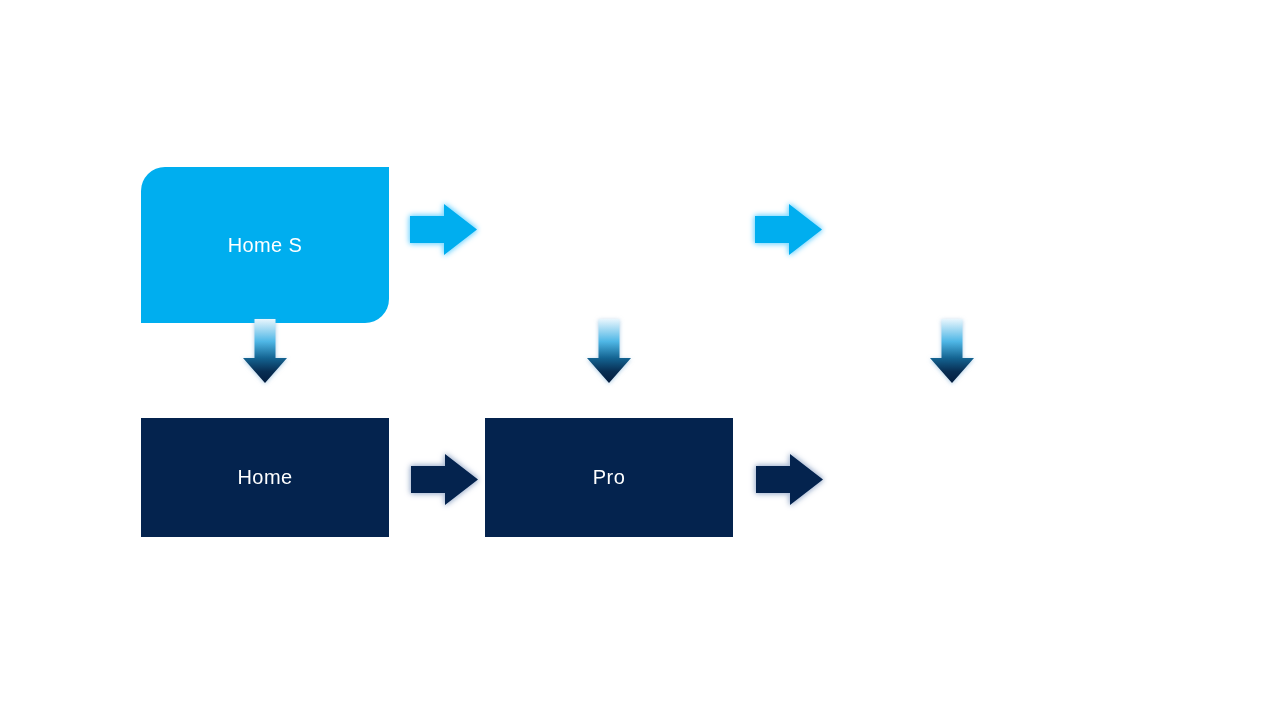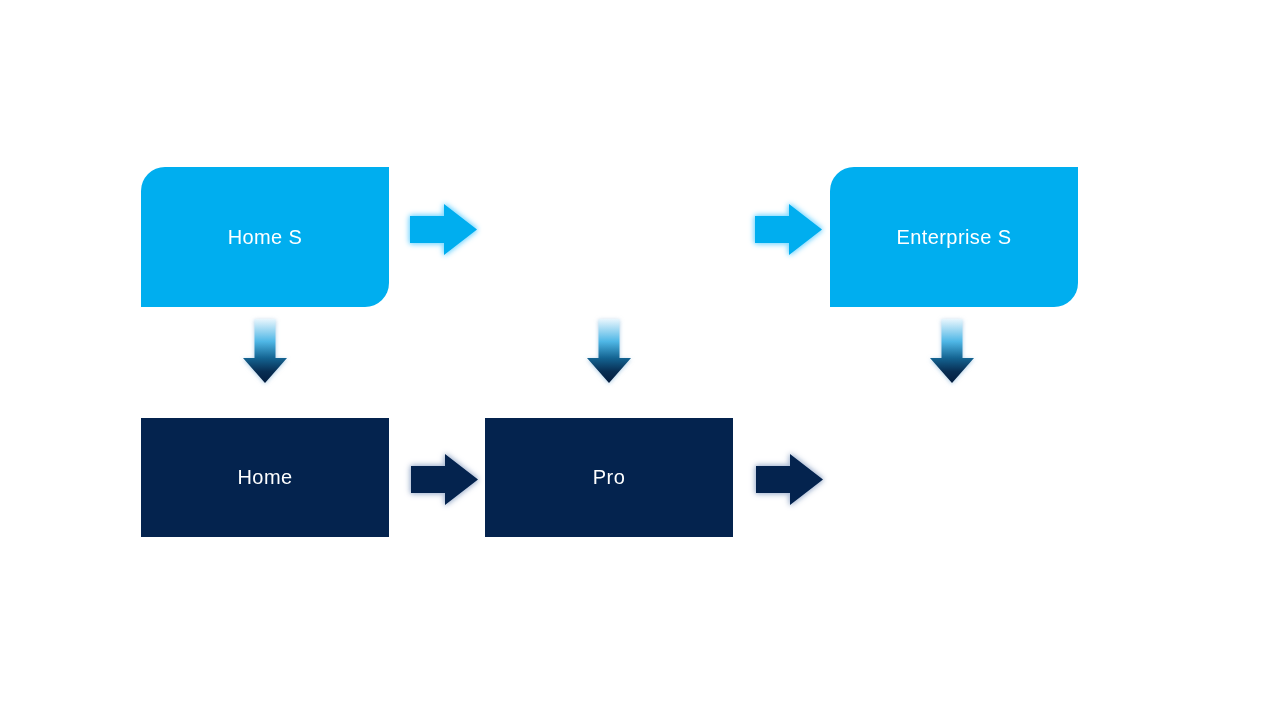--- a/index.html
+++ b/index.html
@@ -13,21 +13,21 @@
     width: 1280px; height: 720px;
     background: var(--background, #ffffff);
   }
   .node {
     position: absolute;
     display: flex; align-items: center; justify-content: center;
     font-size: 20px; letter-spacing: 0.4px;
     user-select: none;
   }
   .node.top {
-    top: 167px; height: 140px;
+    top: 167px; height: 156px;
     background: var(--top-box-fill, #00B0F0);
     color: var(--top-box-text, #ffffff);
     border-radius: 24px 0 24px 0;
   }
   .node.bottom {
     top: 418px; height: 119px;
     background: var(--bottom-box-fill, #04234E);
     color: var(--bottom-box-text, #ffffff);
   }
   .c0 { left: 141px; width: 248px; }
@@ -81,23 +81,20 @@
         <stop offset="0.61" class="g2"></stop>
         <stop offset="0.82" class="g3"></stop>
         <stop offset="1" class="g4"></stop>
       </linearGradient>
     </defs>
   </svg>
 
   <div class="node top c0">
     <span>Home S</span>
   </div>
-  <div class="node top c2">
-    <span>Enterprise S</span>
-  </div>
 
   <div class="node bottom c0">
     <span>Home</span>
   </div>
   <div class="node bottom c1">
     <span>Pro</span>
   </div>
 
   <svg class="arrow harrow blue ha-top ha-g1" viewBox="0 0 67 51">
     <polygon points="0,12 34,12 34,0 67,25.5 34,51 34,39 0,39"></polygon>

